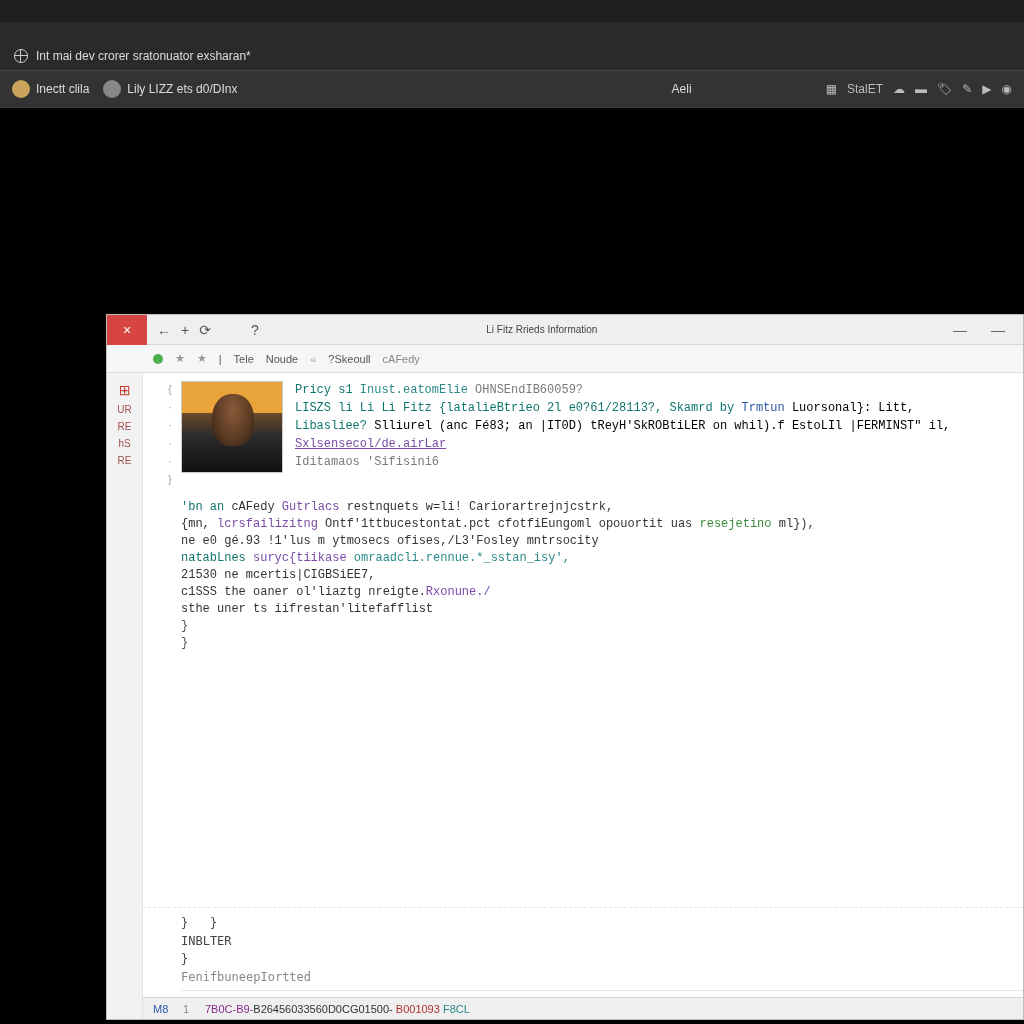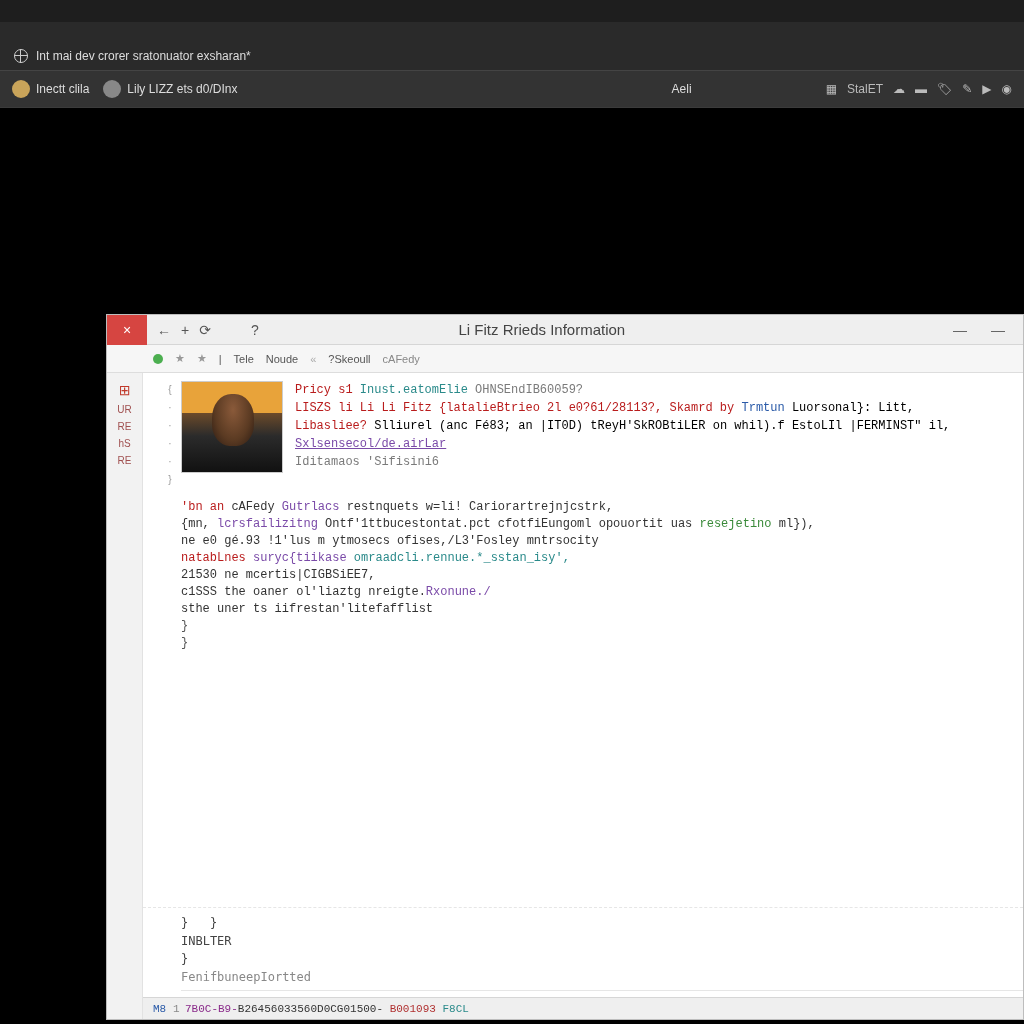--- a/index.html
+++ b/index.html
@@ -14,48 +14,48 @@
   .avatar-sm { width: 18px; height: 18px; border-radius: 50%; background: #c9a45a; display:inline-block; }
   .avatar-sm2 { width: 18px; height: 18px; border-radius: 50%; background: #888; display:inline-block; }
   .spacer { flex: 1; }
   .tool-icons { display: flex; gap: 10px; align-items: center; color:#bbb; font-size:12px; }
 
   
   .window { position: absolute; left: 106px; top: 314px; width: 918px; height: 706px; background: #f3f3f3; border: 1px solid #bdbdbd; box-shadow: 0 6px 30px rgba(0,0,0,0.6); display: flex; flex-direction: column; }
   .win-titlebar { height: 30px; display: flex; align-items: center; border-bottom: 1px solid #d6d6d6; background: #efefef; }
   .win-close { width: 40px; height: 30px; background: #d64541; display:flex; align-items:center; justify-content:center; color:#fff; font-size:14px; }
   .win-nav { display: flex; align-items: center; gap: 10px; padding: 0 10px; color:#555; font-size: 14px; }
-  .win-title { flex: 1; text-align: center; color: #444; font-size: 15px; padding-right: 120px; }
+  .win-title { flex: 1; text-align: center; color: #444; font-size: 10px; padding-right: 120px; }
   .win-ctrl { display: flex; gap: 24px; padding: 0 18px; color:#666; font-size:14px; }
 
   .win-toolbar { height: 28px; display: flex; align-items:center; gap: 12px; padding: 0 10px 0 46px; border-bottom: 1px solid #ddd; background:#f6f6f6; color:#555; font-size:11px; }
   .dot-green { width:10px;height:10px;border-radius:50%;background:#4caf50;display:inline-block; }
   .star { color:#999; }
 
   .win-body { flex: 1; display: flex; overflow: hidden; }
   .gutter { width: 36px; border-right: 1px solid #e2e2e2; background:#f2f2f2; padding-top:6px; font-size:10px; color:#a05050; text-align:center; }
   .gutter div { padding: 3px 0; }
   .gutter .icon-red { color:#c0392b; font-size:14px; }
 
   .editor { flex:1; background:#fff; padding: 8px 0 0 0; overflow:hidden; display:flex; flex-direction:column; }
   .content-row { display:flex; align-items:flex-start; padding: 0 0 10px 16px; }
   .fold-col { width: 22px; color:#999; font-size:10px; line-height:18px; text-align:center; }
   .photo { width: 102px; height: 92px; background: linear-gradient(to bottom, #e8a33a 0%, #e8a33a 35%, #6b4a2a 35%, #2b2b2b 60%, #111 100%); margin-right: 12px; position:relative; border:1px solid #ccc; }
   .photo::after{ content:""; position:absolute; left:30px; top:12px; width:42px; height:52px; background: radial-gradient(ellipse at 50% 30%, #8a5a3a 0%, #5a3a22 60%, #2a1a12 100%); border-radius: 46% 46% 42% 42%; }
 
   .meta { font-family: Consolas, "Courier New", monospace; font-size: 12px; line-height: 18px; }
   .meta a { color:#7a4aa8; text-decoration: underline; }
-  .c-red{color:#b91c1c;} .c-blue{color:#2a5aa8;} .c-teal{color:#2a8a8a;} .c-green{color:#3a8a3a;} .c-purple{color:#7a4aa8;} .c-gray{color:#7a7a7a;}
+  .c-red{color:#0f766e;} .c-blue{color:#2a5aa8;} .c-teal{color:#2a8a8a;} .c-green{color:#3a8a3a;} .c-purple{color:#7a4aa8;} .c-gray{color:#7a7a7a;}
 
   .code-block { font-family: Consolas, "Courier New", monospace; font-size:12px; line-height:17px; padding-left: 38px; color:#333; }
   .code-block .brace { color:#555; }
 
   .bottom-meta { font-family: Consolas, monospace; font-size:12px; padding: 6px 0 6px 38px; color:#444; border-top:1px dashed #e6e6e6; line-height:18px; }
 
-  .statusbar { height: 22px; border-top:1px solid #d6d6d6; background:#efefef; display:flex; align-items:center; padding:0 10px; font-family: Liberation Mono, monospace; font-size:11px; color:#555; }
+  .statusbar { height: 22px; border-top:1px solid #d6d6d6; background:#efefef; display:flex; align-items:center; padding:0 10px; font-family: Liberation Sans, sans-serif; font-size:11px; color:#555; gap:10px; }
   .statusbar .hash .seg1{color:#8a2a8a;} .statusbar .hash .seg2{color:#333;} .statusbar .hash .seg4{color:#b03030;} .statusbar .hash .seg5{color:#2a8a8a;}
   .sb-left { width:20px; color:#2a5aa8; }
   .sb-left2 { width:12px; color:#888; }
 
   .globe-icon{ width:14px;height:14px;border:1.5px solid #ccc;border-radius:50%;display:inline-block;position:relative;}
   .globe-icon::before{content:"";position:absolute;left:5px;top:-1px;width:2px;height:14px;border-left:1px solid #ccc;}
   .globe-icon::after{content:"";position:absolute;left:-1px;top:5px;width:14px;height:2px;border-top:1px solid #ccc;}
 </style>
 </head>
 <body>

